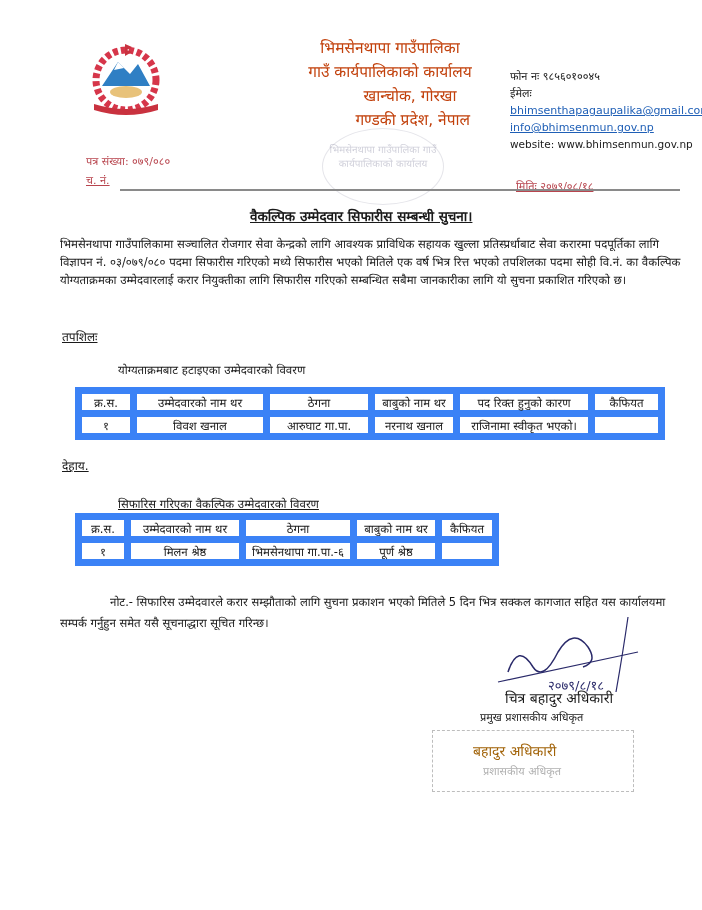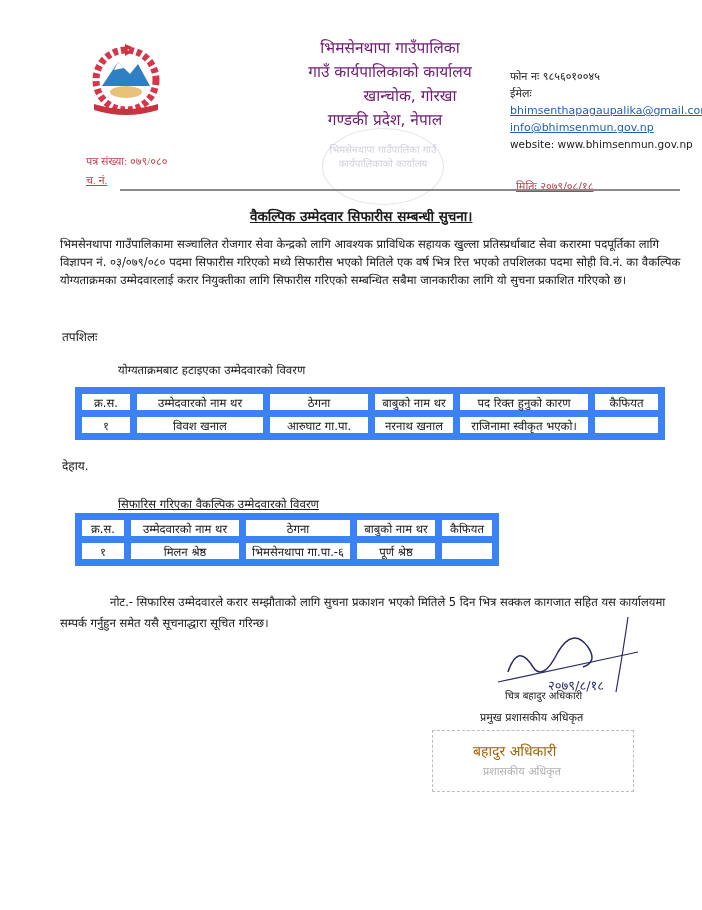--- a/index.html
+++ b/index.html
@@ -4,56 +4,56 @@
   <style>
     html, body { margin: 0; padding: 0; background: #ffffff; }
     body {
       width: 702px; height: 910px; position: relative; overflow: hidden;
       font-family: "DejaVu Sans", sans-serif; color: #1a1a1a;
     }
     .abs { position: absolute; }
     
     .emblem { left: 78px; top: 40px; width: 96px; height: 80px; }
     
-    .lh { color: #701a75; text-align: center; font-size: 15.5px; line-height: 24px; white-space: nowrap; }
+    .lh { color: #c2410c; text-align: center; font-size: 15.5px; line-height: 24px; white-space: nowrap; }
     .lh1 { left: 300px; top: 36px; width: 180px; }
     .lh2 { left: 275px; top: 60px; width: 230px; }
     .lh3 { left: 330px; top: 84px; width: 160px; }
-    .lh4 { left: 300px; top: 108px; width: 170px; }
+    .lh4 { left: 300px; top: 108px; width: 170px; text-align: right; }
     
     .contact { left: 510px; top: 68px; font-size: 11px; line-height: 17px; }
     .contact .mail { color: #1f5fb6; text-decoration: underline; font-size: 11px; }
     .contact .web { font-size: 10.5px; }
     
-    .ref { left: 86px; font-size: 11px; color: #b8454e; font-family: Liberation Serif, serif; }
+    .ref { left: 86px; font-size: 11px; color: #b8454e; }
     .ref1 { top: 153px; }
     .ref2 { top: 172px; text-decoration: underline; }
     .date { left: 516px; top: 178px; font-size: 11px; color: #b8454e; text-decoration: underline; }
     .rule { left: 120px; top: 189px; width: 560px; height: 2px; background: #8a8a8a; }
     
     .stamp-faint { left: 322px; top: 128px; width: 120px; height: 75px; border-radius: 50%; border: 1px solid rgba(150,150,170,0.25); }
     .stamp-faint span { display:block; text-align:center; font-size:10px; color: rgba(120,120,150,0.35); line-height: 14px; margin-top: 14px; }
     
     .subject { left: 250px; top: 207px; font-size: 13.5px; font-weight: bold; text-decoration: underline; white-space: nowrap; }
     
     .para { left: 60px; top: 235px; width: 630px; font-size: 11.5px; line-height: 18px; }
-    .section-label { font-size: 12px; }
+    .section-label { font-size: 12px; text-decoration: underline; }
     .s1 { left: 62px; top: 328px; }
     .s2 { left: 62px; top: 457px; }
     .table-title { font-size: 11.5px; margin-top: 9px; }
     .tt1 { left: 118px; top: 353px; }
     .tt2 { left: 118px; top: 487px; text-decoration: underline; }
     table { border-collapse: collapse; font-size: 11.5px; }
     td, th { border: 7px solid #3b82f6; text-align: center; font-weight: normal; height: 16px; padding: 0 4px; white-space: nowrap; }
     .t1 { left: 75px; top: 387px; }
     .t2 { left: 75px; top: 513px; }
     .note { left: 60px; top: 592px; width: 630px; font-size: 11.5px; line-height: 21px; text-indent: 50px; }
     
     .sigimg { left: 488px; top: 612px; width: 175px; height: 85px; }
-    .signer { left: 505px; top: 688px; font-size: 10px; }
+    .signer { left: 505px; top: 688px; font-size: 14px; }
     .signer-title { left: 480px; top: 709px; font-size: 11px; }
     .seal { left: 432px; top: 730px; width: 200px; height: 60px; border: 1px dashed #bdbdbd; }
     .seal .l1 { position:absolute; left: 40px; top: 10px; font-size: 14px; color: #a16207; }
     .seal .l2 { position:absolute; left: 50px; top: 32px; font-size: 11px; color: #b0b0b0; }
   </style>
 </head>
 <body>
 
 <div class="abs emblem">
   <svg width="96" height="80" viewBox="0 0 96 80">

